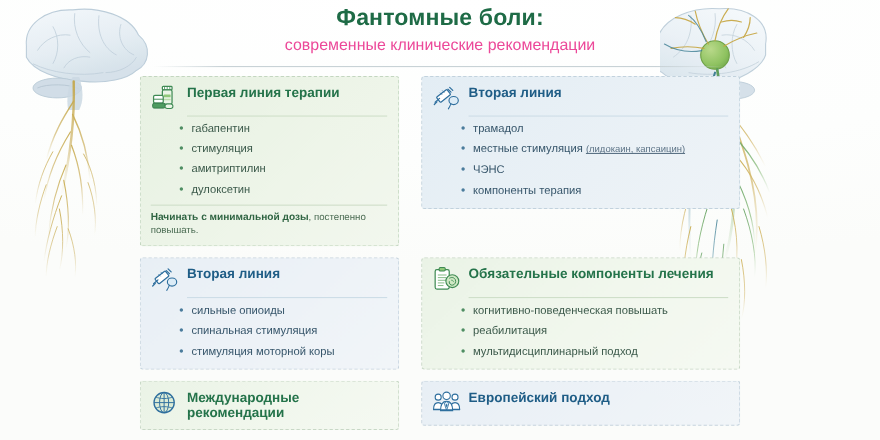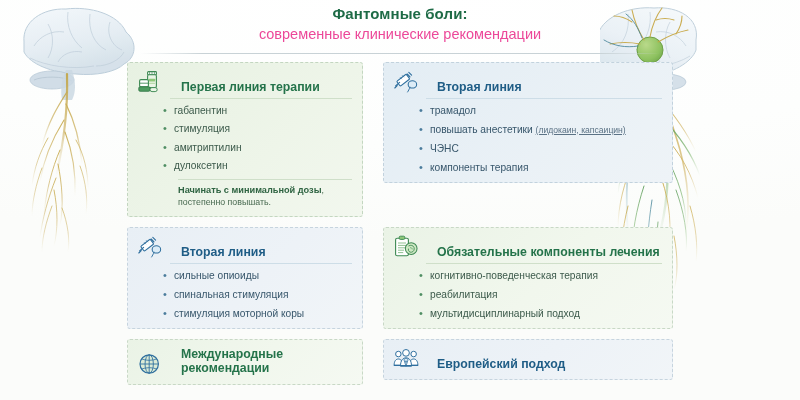--- a/index.html
+++ b/index.html
@@ -17,21 +17,21 @@
   }
 
   
   .art{position:absolute;top:0;z-index:1;pointer-events:none;}
   .art-left{left:-4px;width:170px;height:330px;}
   .art-right{right:-10px;width:210px;height:360px;}
 
   
   .header{position:relative;z-index:3;padding-top:5px;text-align:center;}
   .title{
-    font-size:15px;font-weight:bold;color:#1e6b46;letter-spacing:.1px;
+    font-size:21px;font-weight:bold;color:#1e6b46;letter-spacing:.1px;
     line-height:1.15;margin:0;
   }
   .subtitle{
     font-size:14.5px;color:#ec4899;margin:4px 0 0 0;line-height:1.2;
   }
   .head-rule{
     width:520px;height:1px;margin:9px auto 0 auto;
     background:linear-gradient(to right,rgba(180,195,200,0) 0%,#c8d2d6 12%,#c8d2d6 88%,rgba(180,195,200,0) 100%);
   }
 
@@ -60,21 +60,21 @@
   }
   .card.pale-green{
     background:linear-gradient(135deg,#eaf3e6 0%,#f1f7ed 55%,#f5f9f2 100%);
     border-color:#c8d8c6;
   }
   .card.pale-blue{
     background:linear-gradient(135deg,#e8eff5 0%,#edf2f7 55%,#f1f5f8 100%);
     border-color:#c6d4de;
   }
 
-  .card-head{display:flex;align-items:flex-end;gap:18px;}
+  .card-head{display:flex;align-items:flex-start;gap:7px;}
   .card-icon{width:26px;height:24px;flex:0 0 26px;display:block;}
   .card-title{
     font-size:12.3px;font-weight:bold;line-height:1.15;
     flex:1 1 auto;
   }
   .green .card-title,.pale-green .card-title{color:#24734a;}
   .blue .card-title,.pale-blue .card-title{color:#1f5d86;}
 
   .title-rule{height:1px;margin:4px 0 5px 33px;}
   .green .title-rule,.pale-green .title-rule{background:#cfdfc9;}
@@ -91,21 +91,21 @@
   ul.items li:last-child{margin-bottom:0;}
   ul.items li:before{
     content:"•";position:absolute;left:0;top:-1px;font-size:11px;
   }
   .green ul.items li:before,.pale-green ul.items li:before{color:#4f8e63;}
   .blue ul.items li:before,.pale-blue ul.items li:before{color:#4b7c9c;}
   .sub-note{font-size:8.6px;color:#5b7285;text-decoration:underline;}
 
   .card-foot{
     margin-top:7px;border-top:1px solid #cfdfc9;padding-top:5px;
-    font-size:8.8px;color:#4a6b52;line-height:1.25;margin-left:41px;
+    font-size:8.8px;color:#4a6b52;line-height:1.25;
   }
   .card-foot b{font-weight:bold;color:#2f6442;font-size:9.2px;}
 
   
   .c1 ul.items li{margin-bottom:5px;}
 </style>
 </head>
 <body>
 
 <div class="page-wash"></div>
@@ -301,21 +301,21 @@
           <line x1="11" y1="6.5" x2="13.5" y2="9"></line>
         </g>
         <ellipse cx="24" cy="18" rx="5.3" ry="4.6" fill="#dcecf7" stroke="#2f6f9e" stroke-width="1.3"></ellipse>
         <path d="M21 21.5 C20 24 19 26 18 27.5" stroke="#2f6f9e" stroke-width="1.2" fill="none" stroke-linecap="round"></path>
       </svg>
       <div class="card-title">Вторая линия</div>
     </div>
     <div class="title-rule"></div>
     <ul class="items">
       <li><span>трамадол</span></li>
-      <li><span>повышать анестетики </span><span class="sub-note">(лидокаин, капсаицин)</span></li>
+      <li><span>местные стимуляция </span><span class="sub-note">(лидокаин, капсаицин)</span></li>
       <li><span>ЧЭНС</span></li>
       <li><span>компоненты терапия</span></li>
     </ul>
   </div>
 
   <div class="card pale-blue c3">
     <div class="card-head">
       <svg class="card-icon" viewBox="0 0 32 30">
         <g stroke="#2f6f9e" stroke-width="1.4" fill="#ffffff" stroke-linecap="round">
           <rect x="5" y="9" width="15" height="7.5" rx="1.2" transform="rotate(-38 12.5 12.7)"></rect>
@@ -354,21 +354,21 @@
           <line x1="6.5" y1="22" x2="12" y2="22"></line>
         </g>
         <circle cx="22.5" cy="17" r="7.3" fill="#cfe8c4" stroke="#3f8a54" stroke-width="1.3"></circle>
         <path d="M19.5 13.5 C22 12 25 13 26 15.5 C27 18 25.5 21 23 21.5 C20.5 22 18.5 20 19 17.5" fill="none" stroke="#3f8a54" stroke-width="1.1" stroke-linecap="round"></path>
         <path d="M21 16 C22.5 15.5 24 16.5 23.8 18" fill="none" stroke="#4e9b60" stroke-width=".9"></path>
       </svg>
       <div class="card-title">Обязательные компоненты лечения</div>
     </div>
     <div class="title-rule"></div>
     <ul class="items">
-      <li><span>когнитивно-поведенческая терапия</span></li>
+      <li><span>когнитивно-поведенческая повышать</span></li>
       <li><span>реабилитация</span></li>
       <li><span>мультидисциплинарный подход</span></li>
     </ul>
   </div>
 
   <div class="card pale-green c5">
     <div class="card-head">
       <svg class="card-icon" viewBox="0 0 32 30">
         <circle cx="15" cy="15" r="11.5" fill="#dbebd6" stroke="#2f6f9e" stroke-width="1.5"></circle>
         <ellipse cx="15" cy="15" rx="5.2" ry="11.5" fill="none" stroke="#2f6f9e" stroke-width="1.1"></ellipse>

